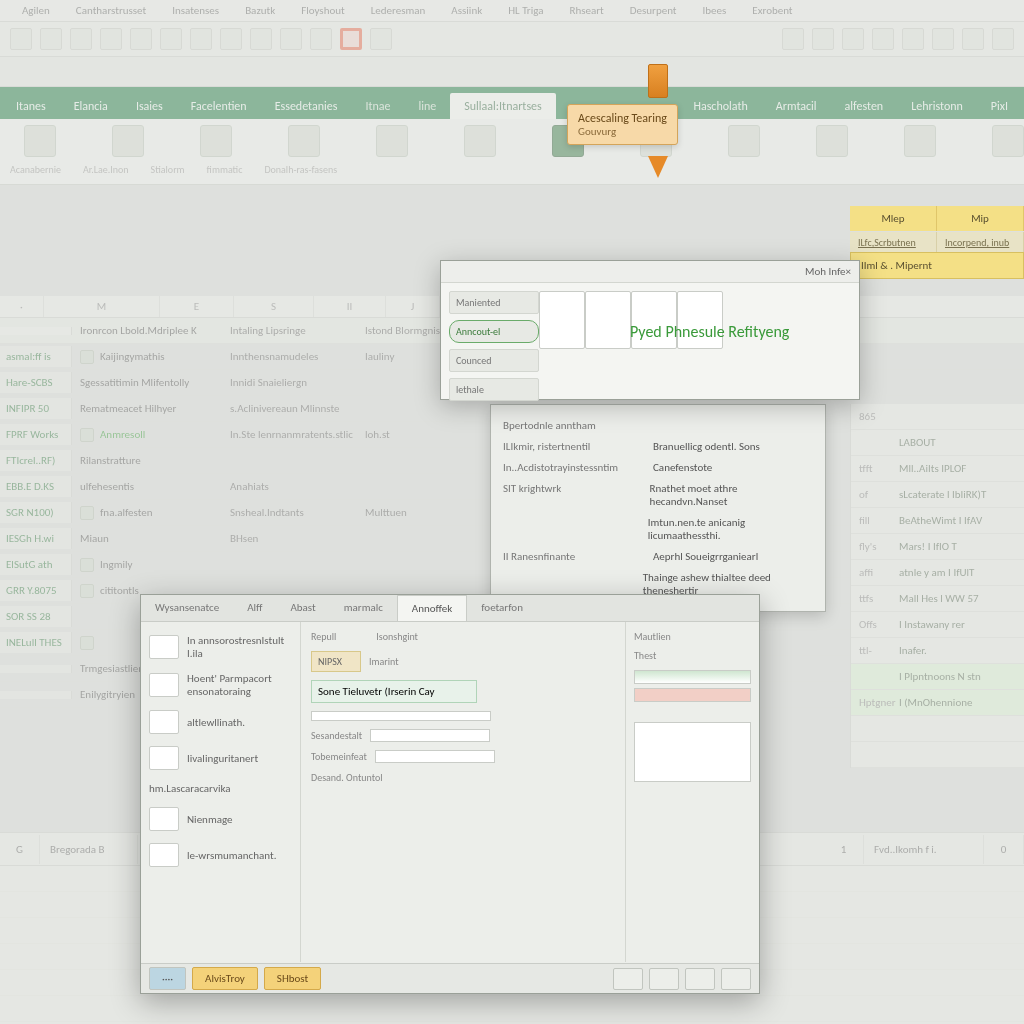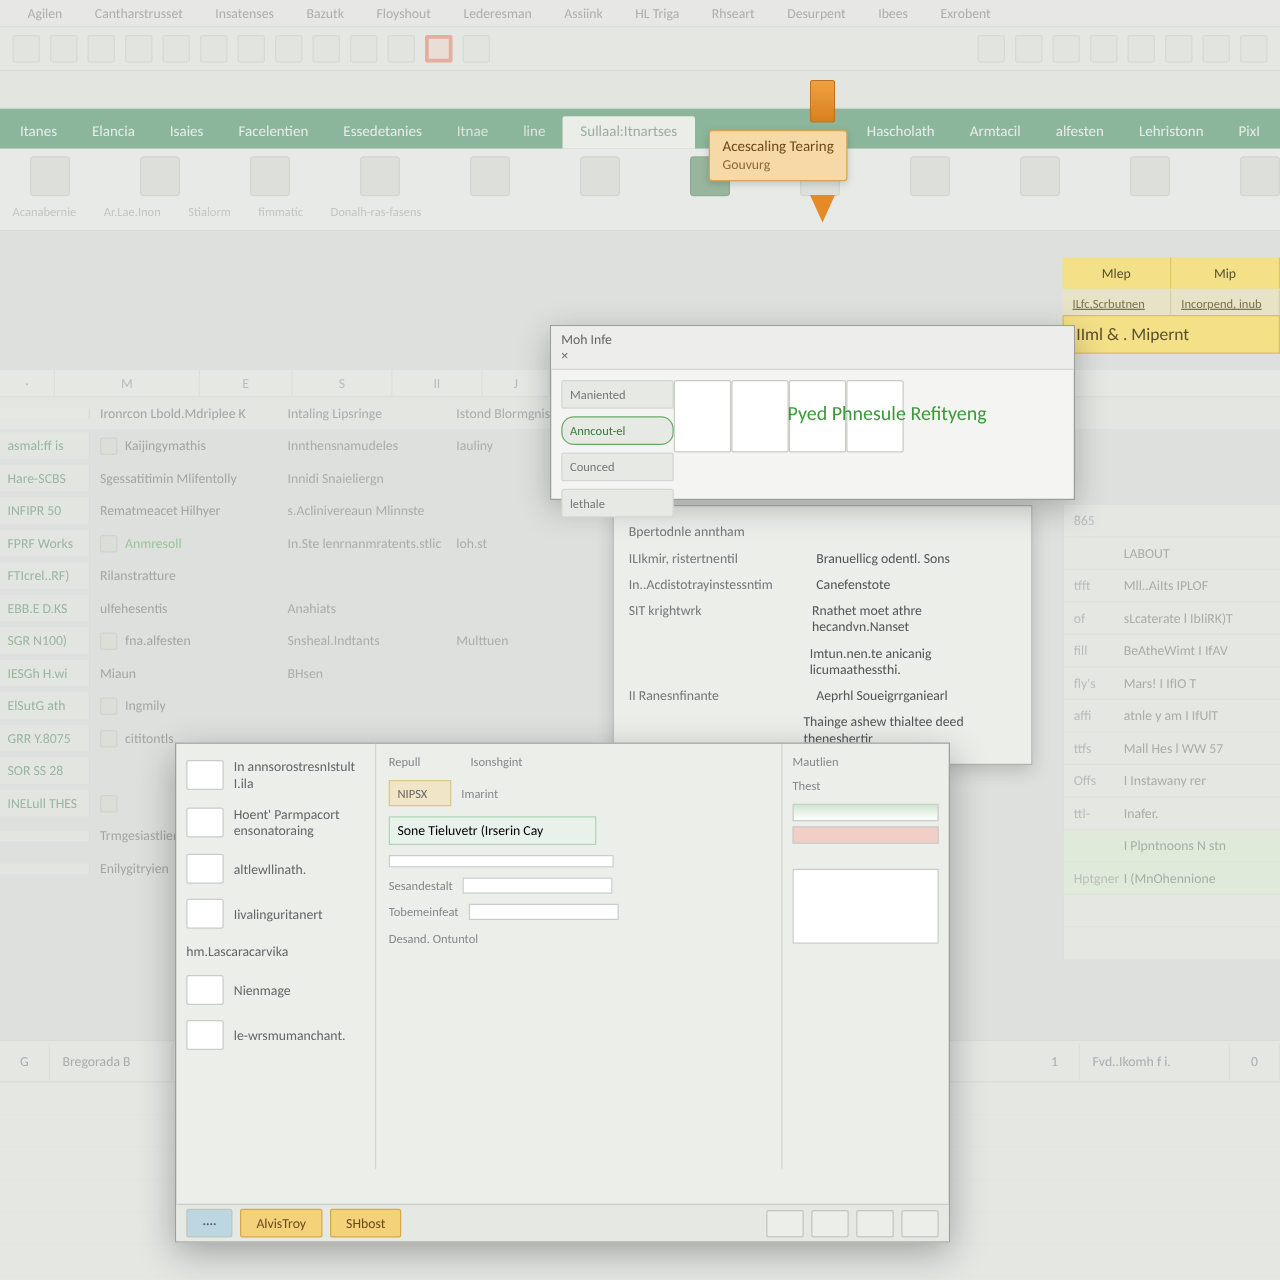--- a/index.html
+++ b/index.html
@@ -35,21 +35,21 @@
 .rpanel { position:absolute; right:0; top:404px; width:174px; background:#e4e6e2; border-left:1px solid #c9ccc7; }
 .rpanel .rrow { display:flex; height:26px; align-items:center; border-bottom:1px solid #d5d8d2; padding:0 8px; gap:8px; font-size:11px; color:#5a6b58; }
 .rpanel .rrow .n { width:32px; color:#888; }
 .rpanel .rrow.gh { background:#d8eed0; }
 .callout { position:absolute; z-index:600; background:#f7d9a8; border:1px solid #d4a45a; border-radius:3px; padding:6px 10px; font-size:12px; color:#6a4a1a; box-shadow:0 2px 6px rgba(0,0,0,.15); }
 .callout .l1 { font-weight:500; }
 .callout .l2 { font-size:11px; color:#8a6a3a; }
 .arrowbox { position:absolute; z-index:601; width:20px; height:34px; background:linear-gradient(#f0a040,#d88020); border:1px solid #c07018; border-radius:2px; }
 .pointer-down { position:absolute; z-index:601; width:0; height:0; border-left:10px solid transparent; border-right:10px solid transparent; border-top:22px solid #e68a28; }
 .dlg { position:absolute; background:#f4f5f2; border:1px solid #9aa098; box-shadow:0 6px 24px rgba(0,0,0,.25); z-index:550; }
-.dlg .title { padding:4px 8px; font-size:11px; color:#666; border-bottom:1px solid #d3d6d0; display:flex; justify-content:space-between; background:#edeeeb;flex-direction:column; }
+.dlg .title { padding:4px 8px; font-size:11px; color:#666; border-bottom:1px solid #d3d6d0; display:flex; justify-content:flex-end; background:#edeeeb; }
 .dlg .body { padding:8px; display:flex; }
 .tile { width:46px; height:58px; background:#fff; border:1px solid #c9ccc7; border-radius:2px; }
 .sidecol { width:90px; display:flex; flex-direction:column; gap:6px; font-size:10px; color:#777; }
 .sidecol .opt { padding:4px 6px; background:#e7e9e4; border:1px solid #d3d6d0; border-radius:2px; }
 .sidecol .opt.on { border-color:#6aab6a; color:#3a7a3a;border-radius:10px; }
 .green-lbl { position:absolute; font-size:16px; color:#3a9a3a; font-weight:500; white-space:nowrap; }
 .bottom-dlg { position:absolute; left:140px; top:594px; width:620px; height:400px; background:#eceeea; border:1px solid #9aa098; box-shadow:0 8px 28px rgba(0,0,0,.3); z-index:560; }
 .bottom-dlg .bt-tabs { display:flex; background:#e2e4e0; border-bottom:1px solid #c9ccc7; font-size:11px; }
 .bottom-dlg .bt-tabs span { padding:6px 14px; color:#777; }
 .bottom-dlg .bt-tabs span.on { background:#f4f5f2; border:1px solid #c9ccc7; border-bottom:none; color:#555; }
@@ -71,21 +71,21 @@
 .side-dlg .srow .r { color:#555; }
 .grid-right { position:absolute; left:0; top:832px; right:0; height:34px; border-top:1px solid #c9ccc7; border-bottom:1px solid #c9ccc7; display:flex; align-items:center; background:#e4e6e2; font-size:11px; color:#666; }
 .grid-right .a { width:40px; text-align:center; border-right:1px solid #d3d6d0; padding:8px 0; }
 .grid-right .b { flex:none; width:98px; padding:8px 10px; border-right:1px solid #d3d6d0; }
 .emptygrid { position:absolute; left:0; top:866px; right:0; bottom:0; background:repeating-linear-gradient(to bottom,#e4e6e2 0 25px,#dfe2dc 25px 26px),repeating-linear-gradient(to right,transparent 0 96px,#d5d8d2 96px 97px); }
 .col-yellow-box { position:absolute; right:0; top:206px; width:174px; display:flex; background:#f4e086; z-index:520; }
 .col-yellow-box span { flex:1; padding:6px 10px; text-align:center; font-size:11px; color:#5a5030; border-right:1px solid #e0c66a; }
 .col-yellow-sub { position:absolute; right:0; top:232px; width:174px; display:flex; background:#e8e3c6; z-index:520; }
 .col-yellow-sub span { flex:1; padding:4px 8px; font-size:10px; color:#7a7250; border-right:1px solid #d8d0a8;text-decoration:underline; }
 .col-yellow-sub2 { position:absolute; right:0; top:252px; width:174px; display:flex; z-index:520; }
-.col-yellow-sub2 span { flex:1; padding:6px 10px; font-size:14px; color:#5a5030; background:#f4e086; border:1px solid #d8c060; }
+.col-yellow-sub2 span { flex:1; padding:6px 10px; font-size:11px; color:#5a5030; background:#f4e086; border:1px solid #d8c060; }
 </style>
 </head>
 <body>
 
 <div class="fade"></div>
 
 <div class="topmenu">
   <span>Agilen</span>
   <span>Cantharstrusset</span>
   <span>Insatenses</span>
@@ -444,20 +444,28 @@
       <span class="l">II Ranesnfinante</span>
       <span class="r">Aeprhl Soueigrrganiearl</span>
     </div>
   <div class="srow">
       <span class="l"></span>
       <span class="r">Thainge ashew  thialtee deed theneshertir</span>
     </div>
 </div>
 
 <div class="bottom-dlg">
+  <div class="bt-tabs">
+    <span>Wysansenatce</span>
+    <span>Alff</span>
+    <span>Abast</span>
+    <span>marmalc</span>
+    <span class="on">Annoffek</span>
+    <span>foetarfon</span>
+  </div>
   <div class="bt-body">
     <div class="bt-left">
       <div class="item">
           <div class="thumb"></div>
           <span>In annsorostresnIstult I.ila</span>
         </div>
       <div class="item">
           <div class="thumb"></div>
           <span>Hoent'
 Parmpacort

